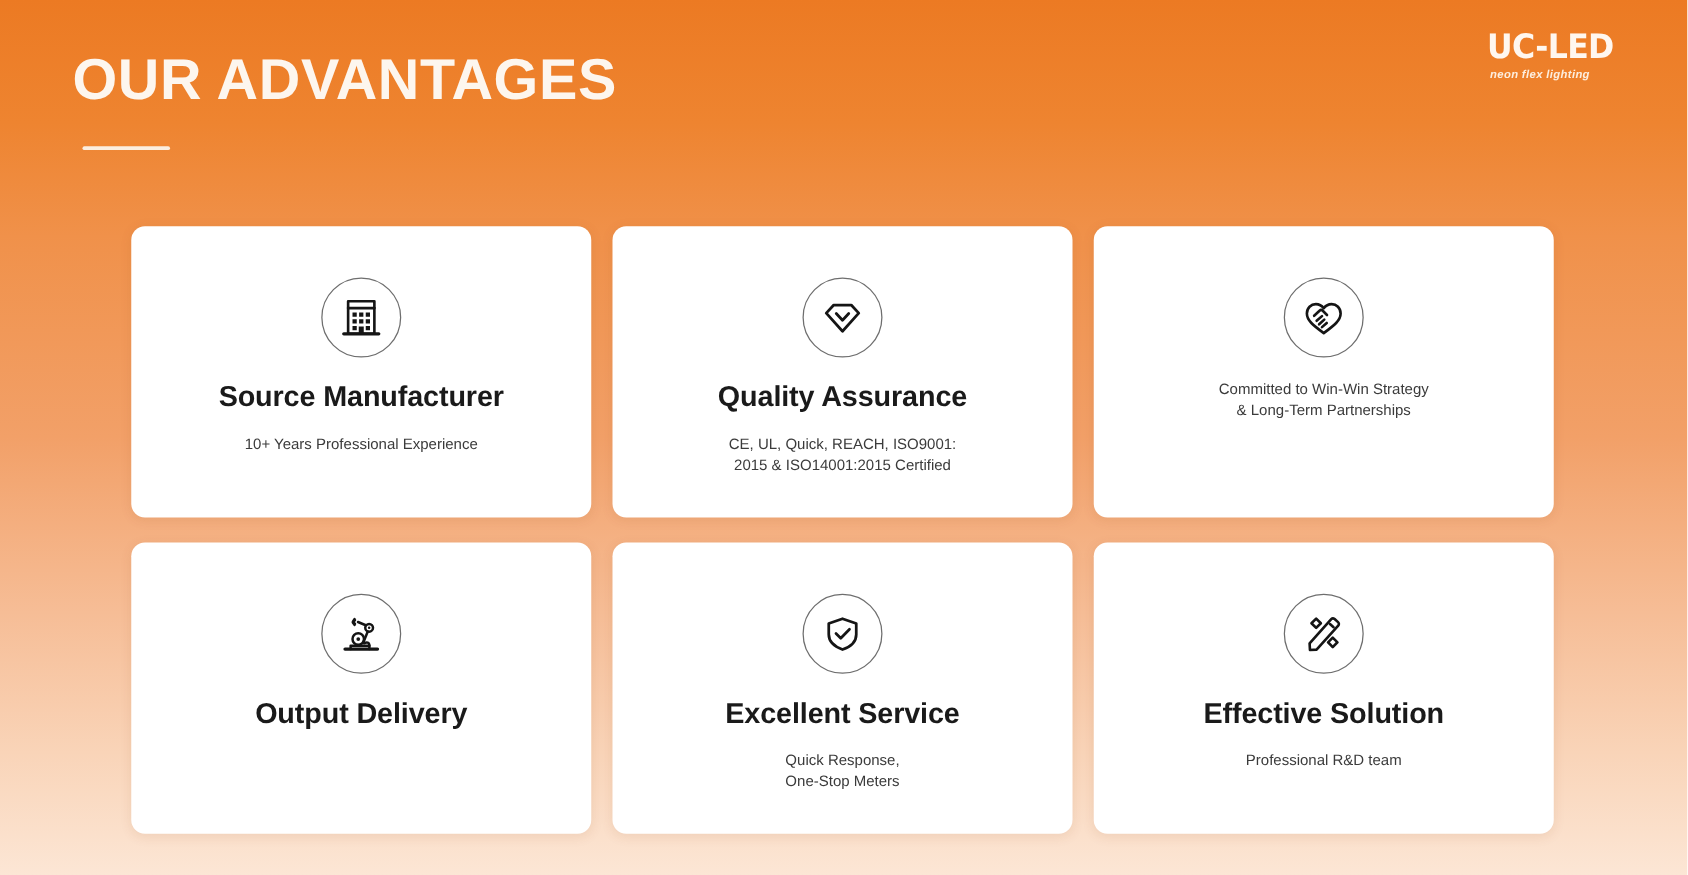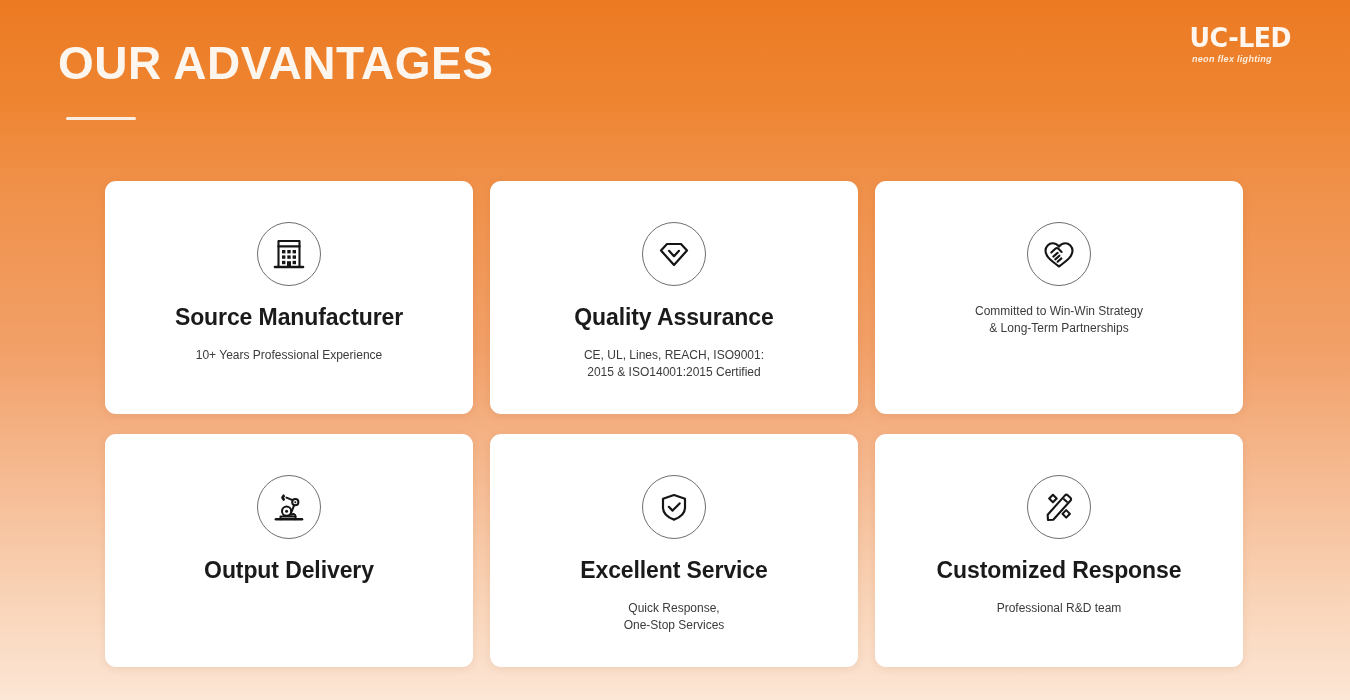--- a/index.html
+++ b/index.html
@@ -179,21 +179,21 @@
 
     <div class="card">
       <div class="icon-circle">
         <svg width="40" height="40" viewBox="0 0 40 40" fill="none" stroke="#151515" stroke-width="2.2" stroke-linejoin="round" stroke-linecap="round">
           <path d="M7 16.5 L13 10 L27 10 L33 16.5 L20 31 Z"></path>
           <path d="M15 16.8 L20 22.2 L25 16.8"></path>
         </svg>
       </div>
       <div class="card-title">Quality Assurance</div>
       <div class="card-body">
-        <span class="ln">CE, UL, Lines, REACH, ISO9001:</span>
+        <span class="ln">CE, UL, Quick, REACH, ISO9001:</span>
         <span class="ln">2015 &amp; ISO14001:2015 Certified</span>
       </div>
     </div>
 
     <div class="card">
       <div class="icon-circle">
         <svg width="40" height="40" viewBox="0 0 40 40" fill="none" stroke="#151515" stroke-width="2.1" stroke-linejoin="round" stroke-linecap="round">
           <path d="M20 32.5 C12 26.5 6.5 22.5 6.5 16.8 C6.5 12.4 9.8 9.3 13.7 9.3 C16.2 9.3 18.5 10.6 20 12.6 C21.5 10.6 23.8 9.3 26.3 9.3 C30.2 9.3 33.5 12.4 33.5 16.8 C33.5 22.5 28 26.5 20 32.5 Z"></path>
           <path d="M12.3 18.6 L16.6 14.6 C17.4 13.9 18.5 13.9 19.2 14.6 L22.6 18"></path>
           <path d="M14.3 22.6 L18.6 18.9"></path>
@@ -229,33 +229,33 @@
     <div class="card">
       <div class="icon-circle">
         <svg width="40" height="40" viewBox="0 0 40 40" fill="none" stroke="#151515" stroke-width="2.2" stroke-linejoin="round" stroke-linecap="round">
           <path d="M20 8 L31 11.8 L31 20.5 C31 26.4 26.3 30.4 20 32.6 C13.7 30.4 9 26.4 9 20.5 L9 11.8 Z"></path>
           <path d="M14.8 19.8 L18.6 23.6 L25.6 16.4"></path>
         </svg>
       </div>
       <div class="card-title">Excellent Service</div>
       <div class="card-body">
         <span class="ln">Quick Response,</span>
-        <span class="ln">One-Stop Services</span>
+        <span class="ln">One-Stop Meters</span>
       </div>
     </div>
 
     <div class="card">
       <div class="icon-circle">
         <svg width="40" height="40" viewBox="0 0 40 40" fill="none" stroke="#151515" stroke-width="2.1" stroke-linejoin="round" stroke-linecap="round">
           <path d="M29.3 8.7 L31.9 11.3 C32.7 12.1 32.7 13.3 31.9 14.1 L13.6 32.4 L8.3 32.4 L8.3 27.1 L26.6 8.7 C27.3 8 28.5 8 29.3 8.7 Z" transform="rotate(-3 20 20)"></path>
           <path d="M25.4 12.5 L28.1 15.2" transform="rotate(-3 20 20)"></path>
           <path d="M11.3 9 L16.6 9 L16.6 14.3 L11.3 14.3 Z" transform="rotate(45 14 11.6)"></path>
           <path d="M24.6 24.2 L29.9 24.2 L29.9 29.5 L24.6 29.5 Z" transform="rotate(45 27.2 26.8)"></path>
         </svg>
       </div>
-      <div class="card-title">Customized Response</div>
+      <div class="card-title">Effective Solution</div>
       <div class="card-body">
         <span class="ln">Professional R&amp;D team</span>
       </div>
     </div>
 
   </div>
 </div>
 
 </body></html>

